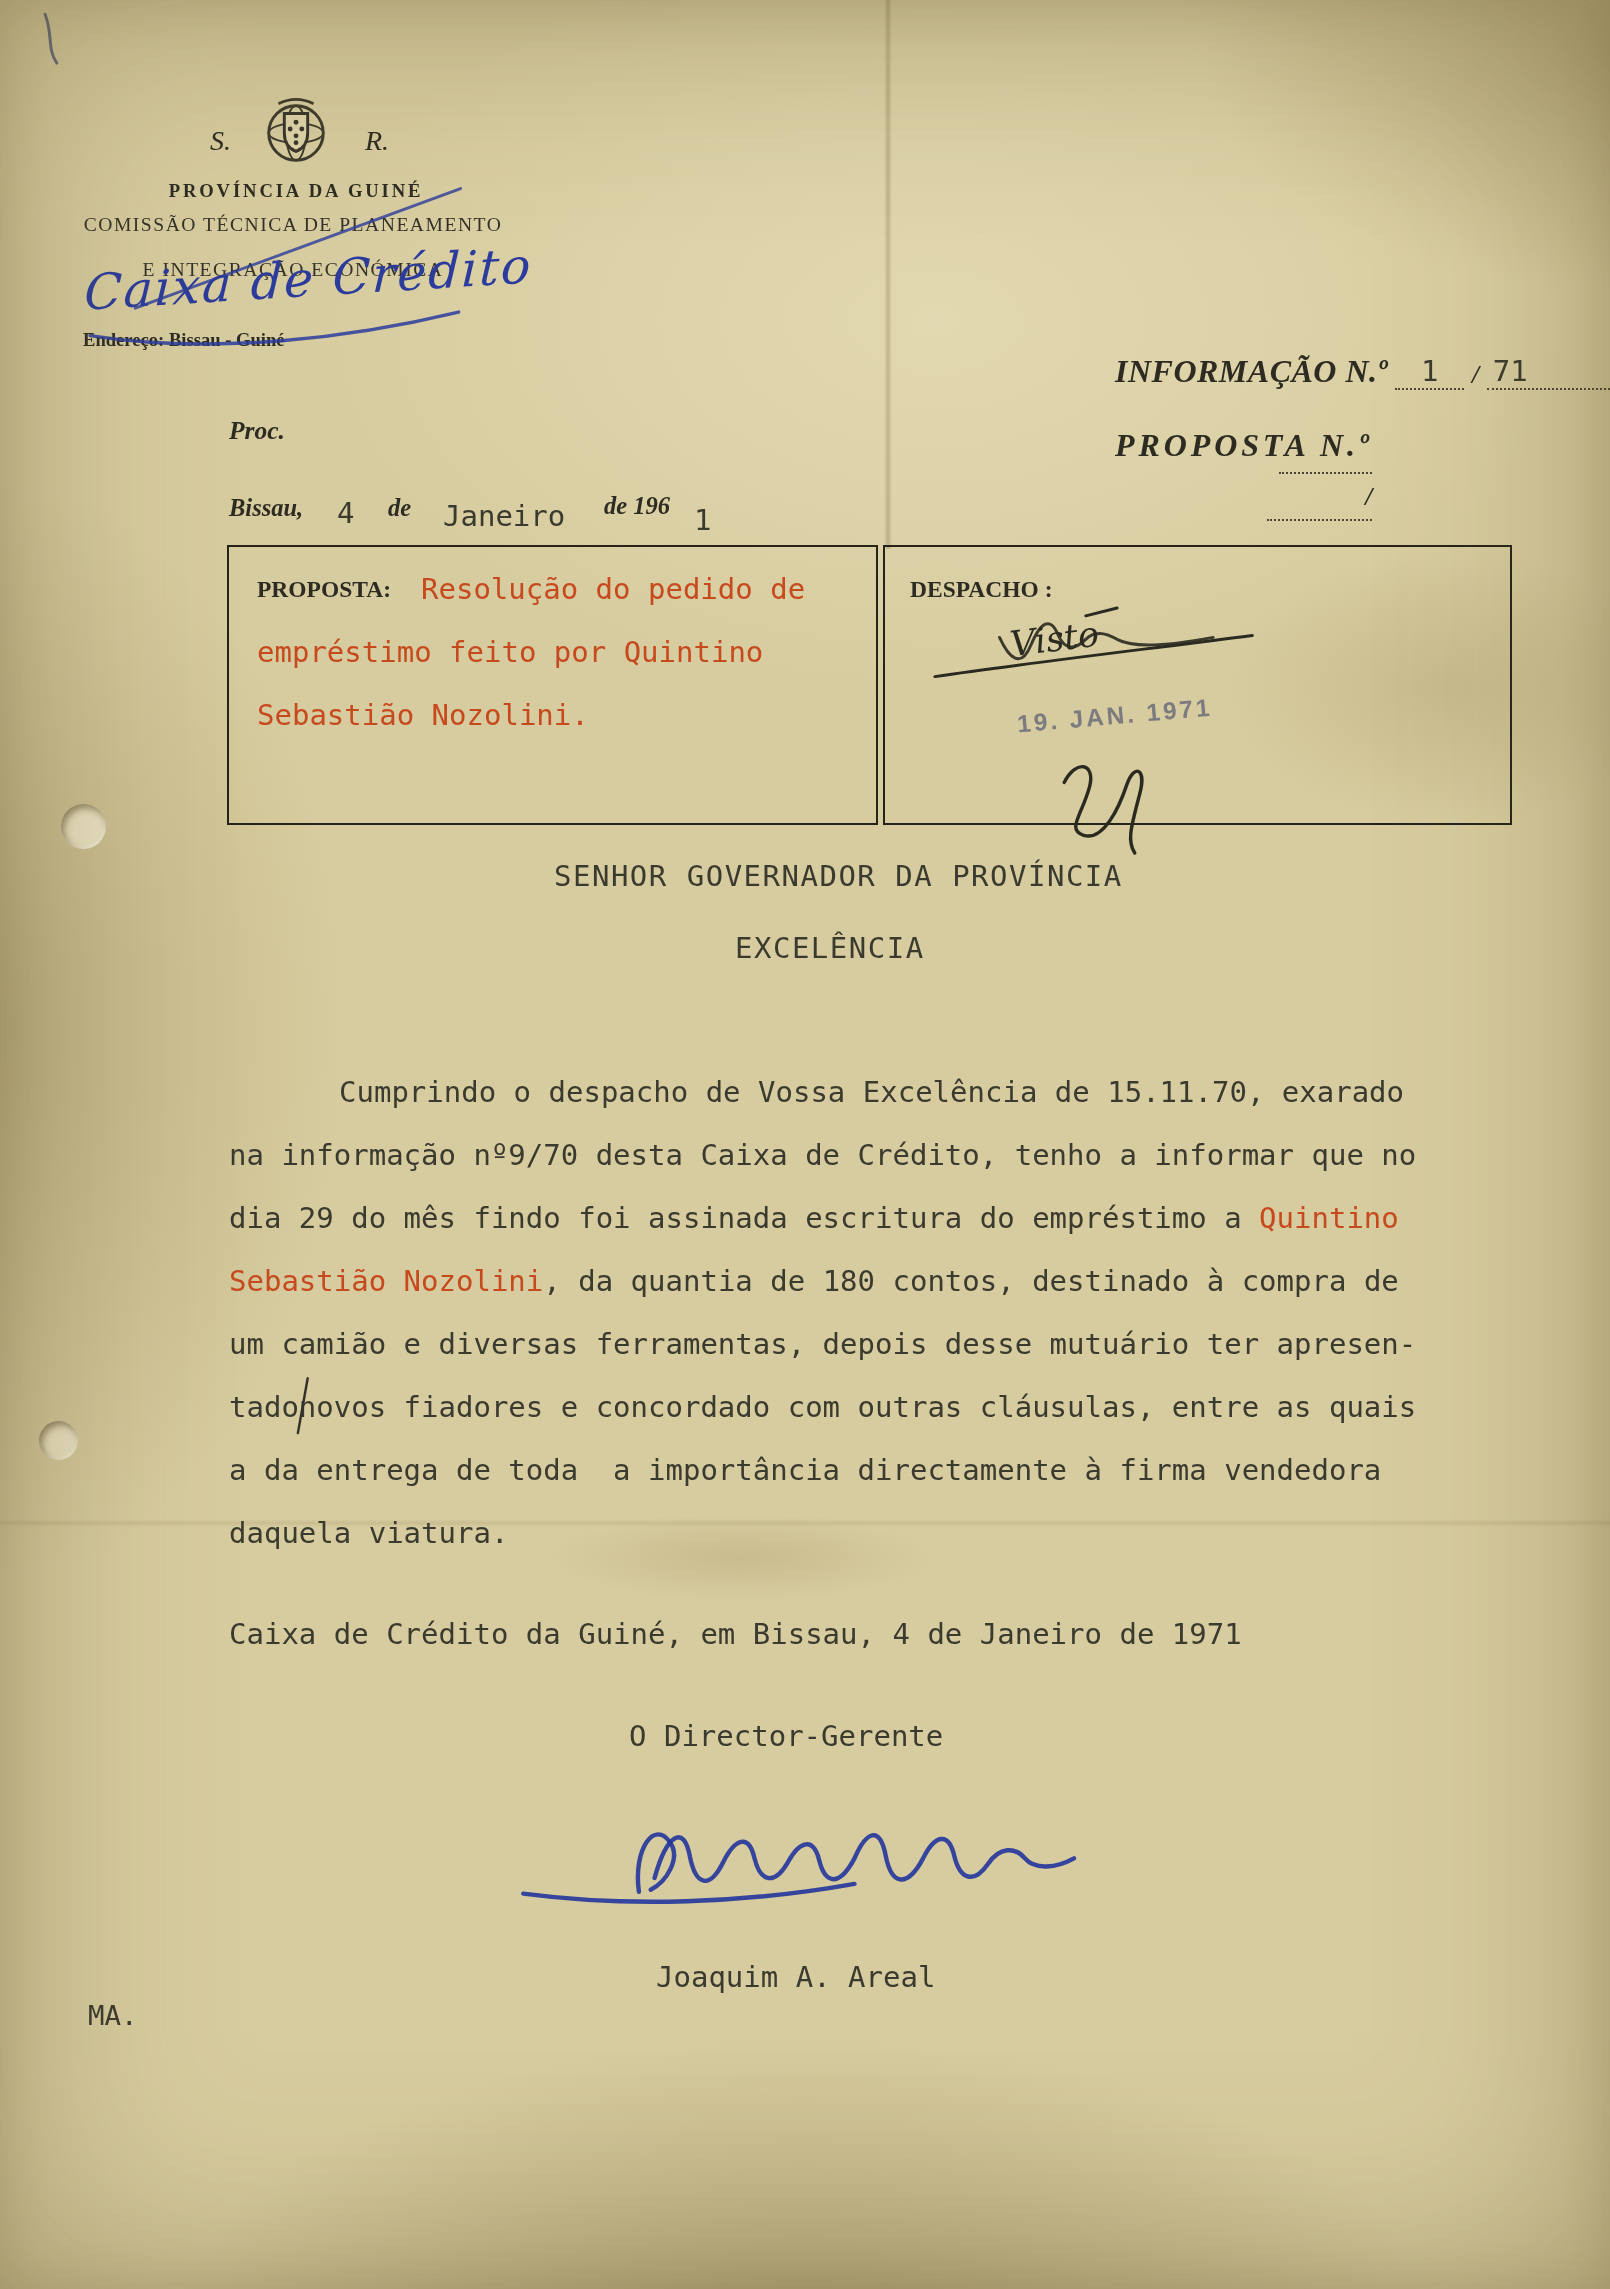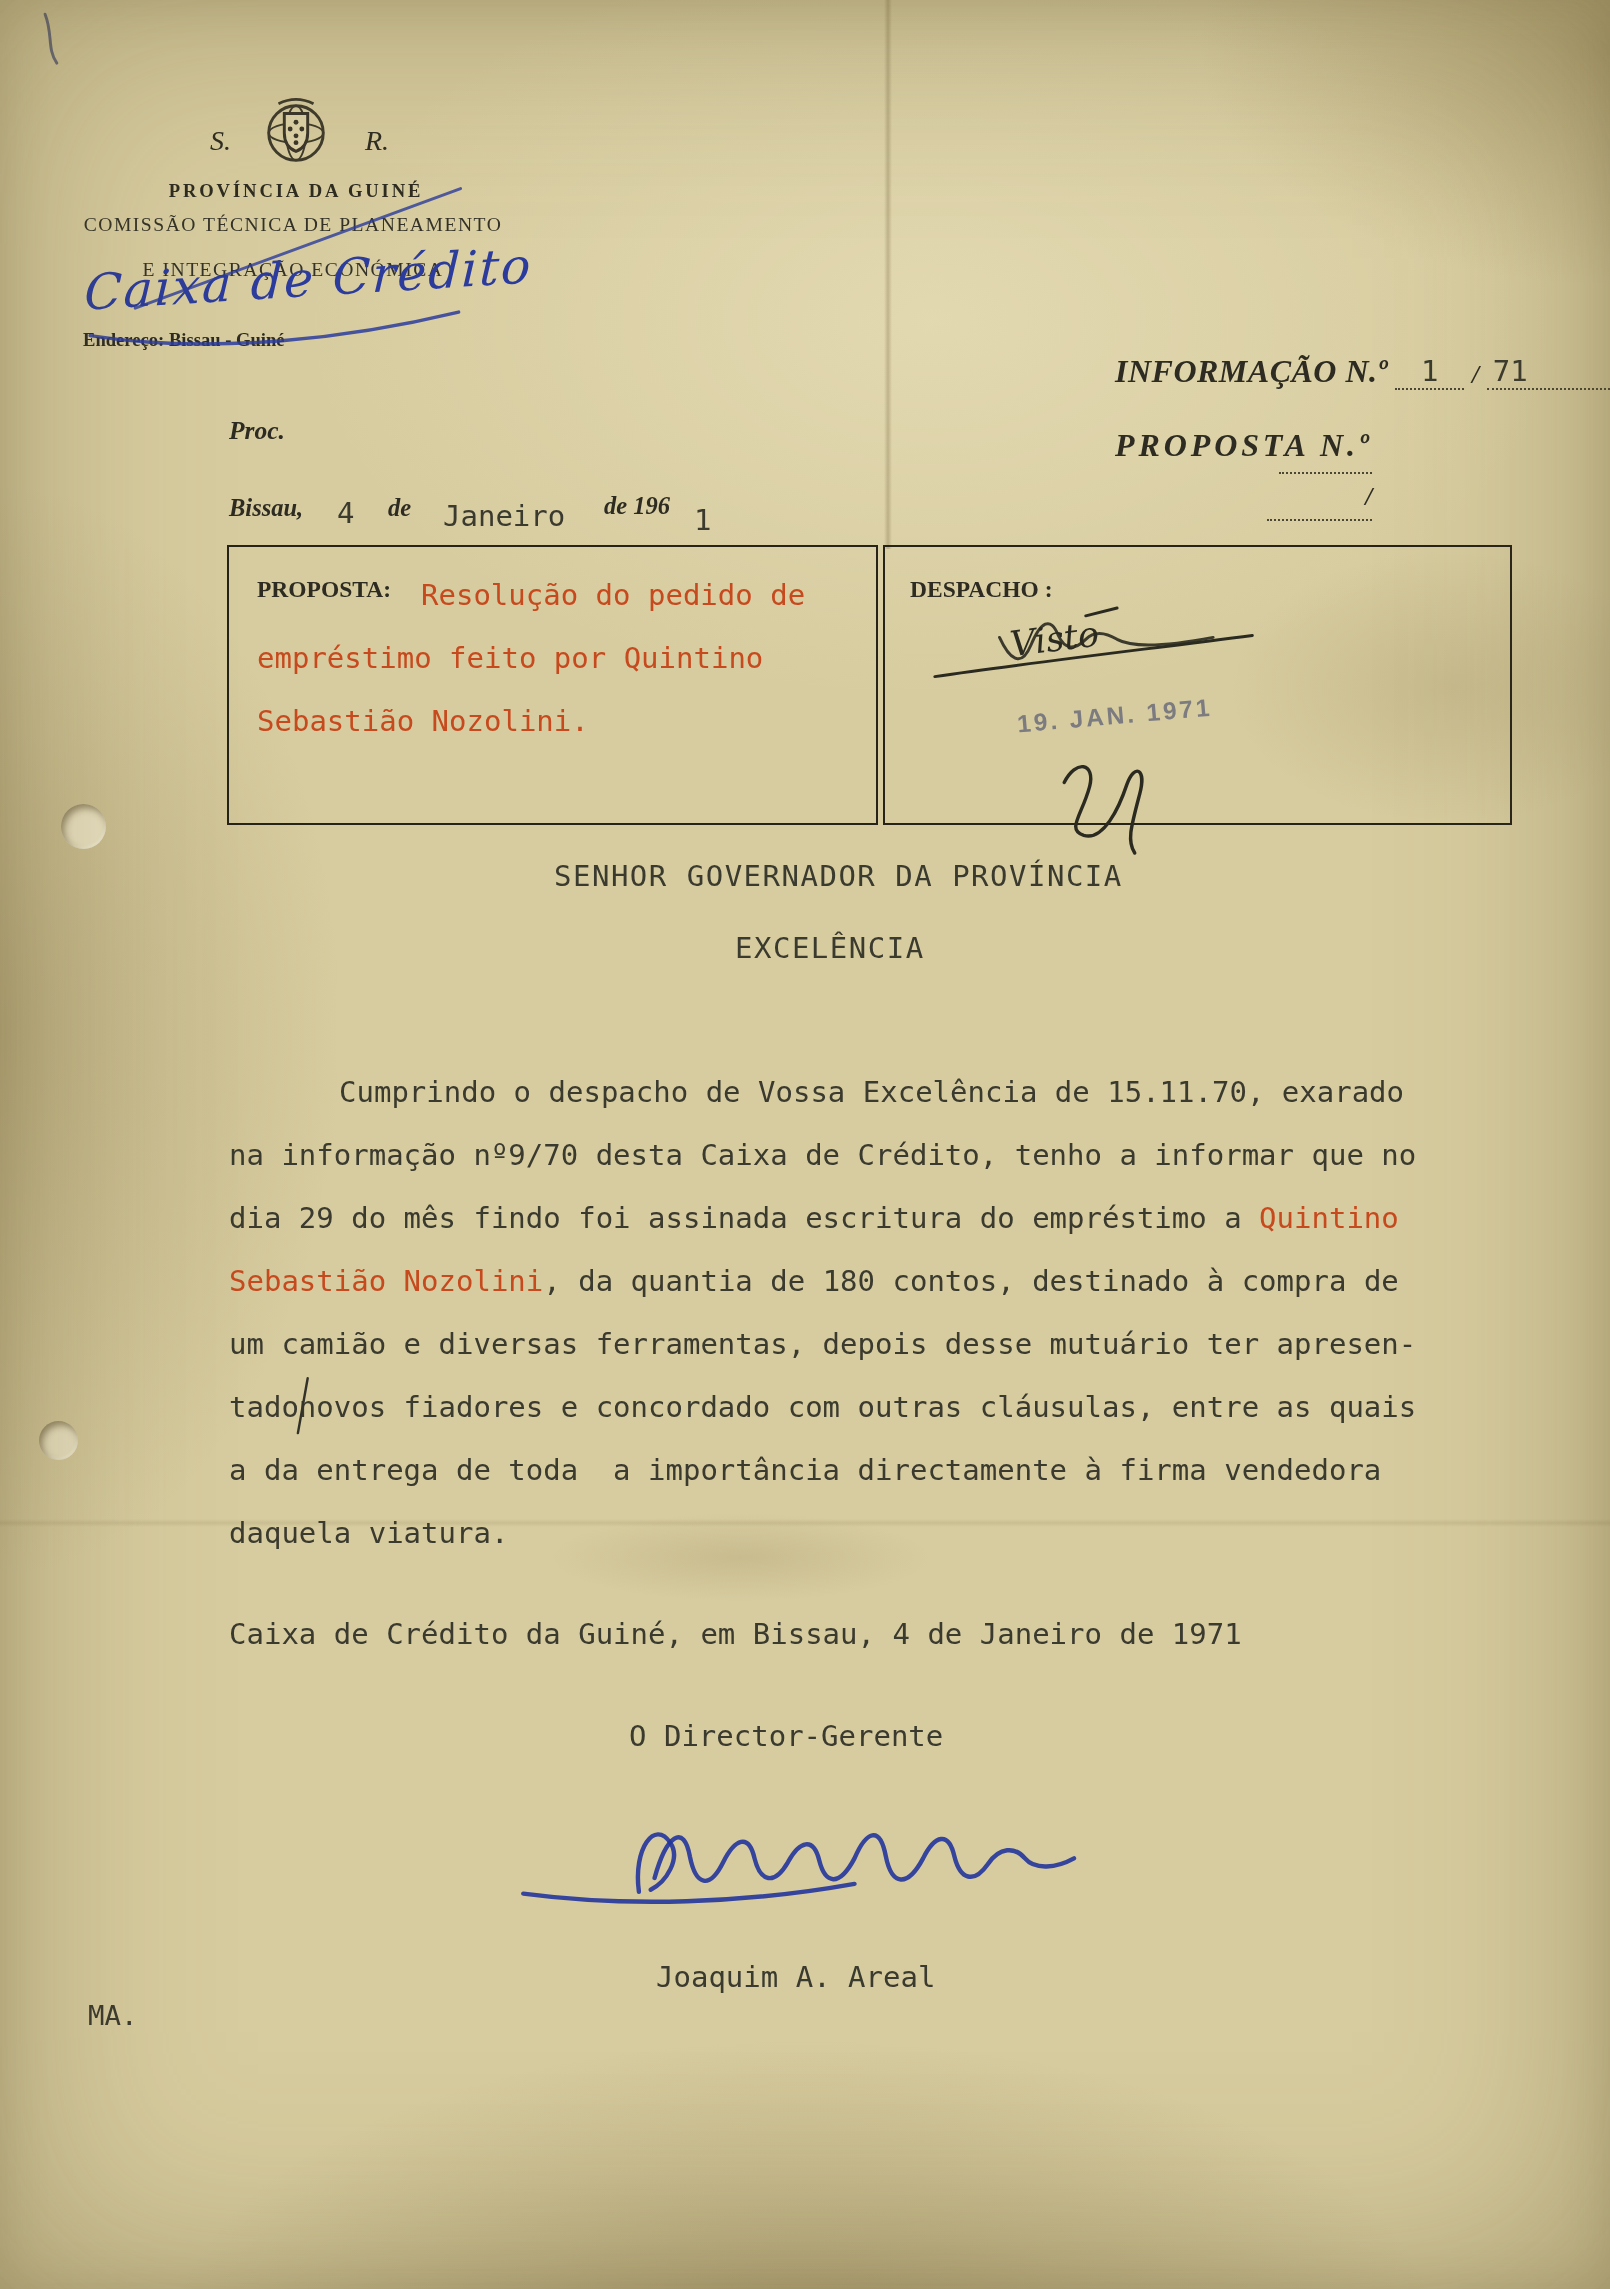--- a/index.html
+++ b/index.html
@@ -12,21 +12,21 @@
       radial-gradient(ellipse 490px 784px at 0% 45%, rgba(112,92,44,.24), transparent 70%),
       radial-gradient(ellipse 882px 412px at 50% 102%, rgba(105,86,40,.30), transparent 72%),
       radial-gradient(ellipse 314px 196px at 90% 30%, rgba(120,100,52,.16), transparent 70%),
       radial-gradient(ellipse 255px 59px at 46% 68%, rgba(110,92,48,.14), transparent 75%);
     font-family:"Liberation Serif",serif;color:#2e2c22;
   }
   .page::after{content:"";position:absolute;inset:0;z-index:6;pointer-events:none;
     box-shadow:inset 0 0 216px rgba(96,80,38,.42), inset 0 0 49px rgba(96,80,38,.18);}
   .abs{position:absolute;z-index:2;}
   .typed{font-family:"DejaVu Sans Mono",monospace;font-size:29px;color:#3b3a2f;letter-spacing:0;}
-  .red{color:#c64a1e;margin-top:6px;}
+  .red{color:#c64a1e;}
   .bi{font-weight:bold;font-style:italic;}
   .b{font-weight:bold;}
   .center{transform:translateX(-50%);}
 
   
   #letter-s{left:210px;top:125px;font-size:28px;font-style:italic;}
   #crest{left:259px;top:92px;z-index:2;}
   #letter-r{left:365px;top:125px;font-size:28px;font-style:italic;}
   #province{left:296px;top:180px;font-size:18.6px;letter-spacing:2.9px;white-space:nowrap;}
   #comm1{left:293px;top:214px;font-size:19.6px;letter-spacing:1.5px;color:#353329;white-space:nowrap;}

